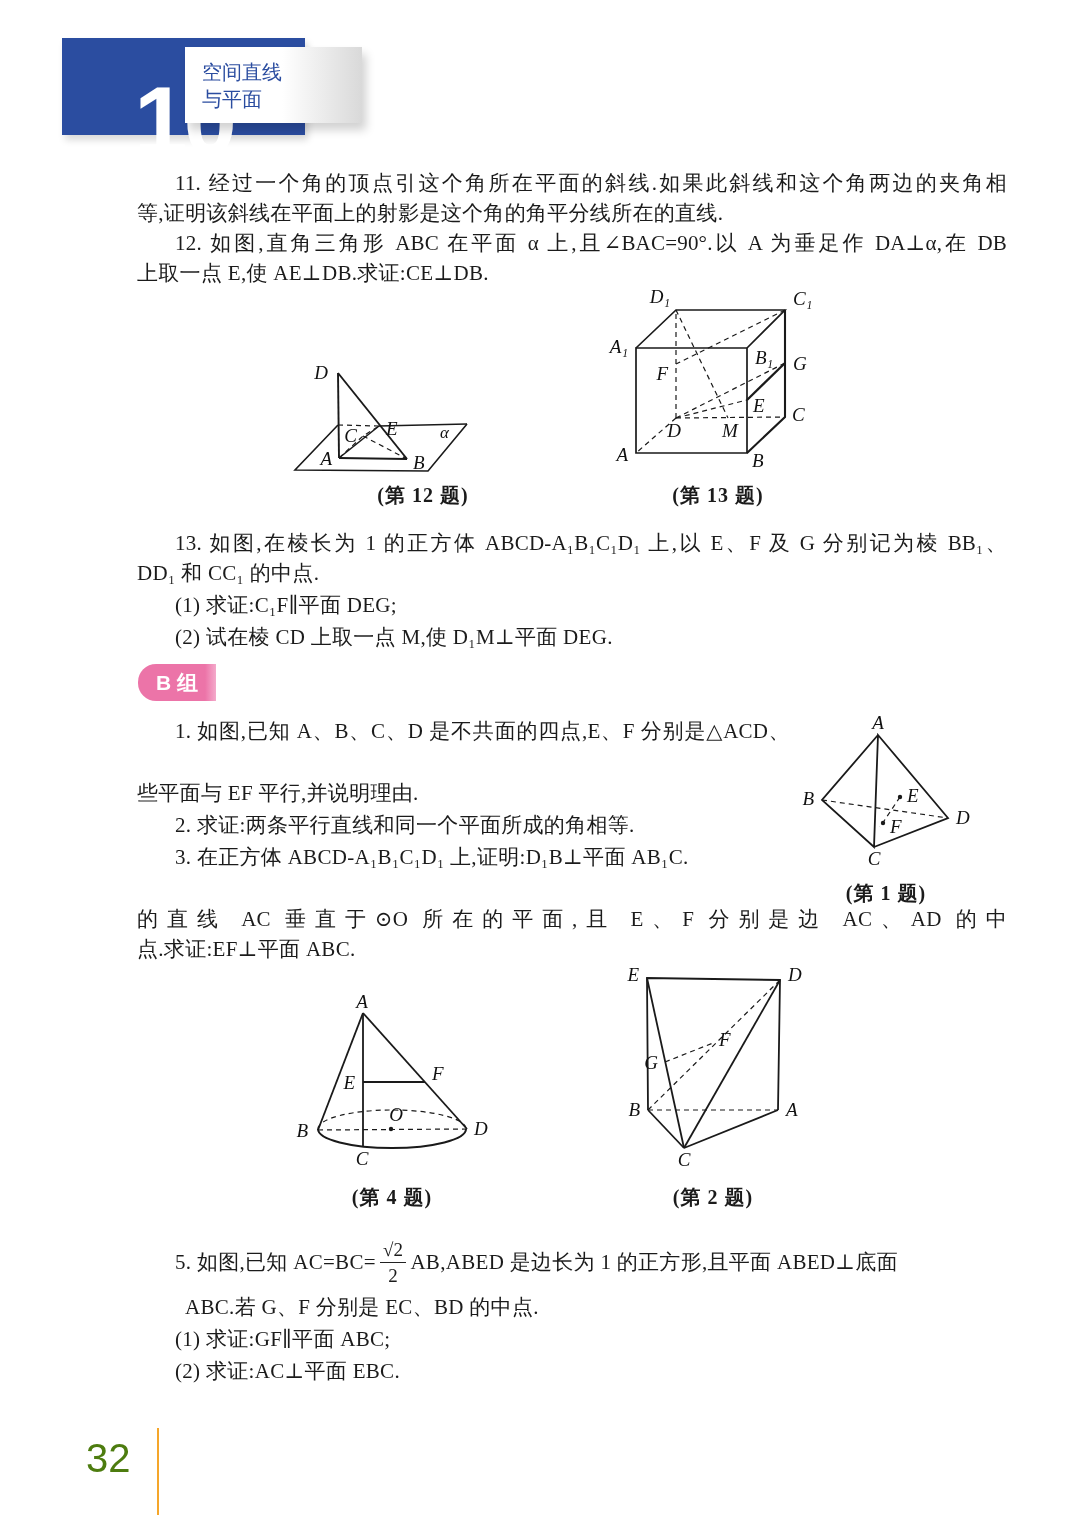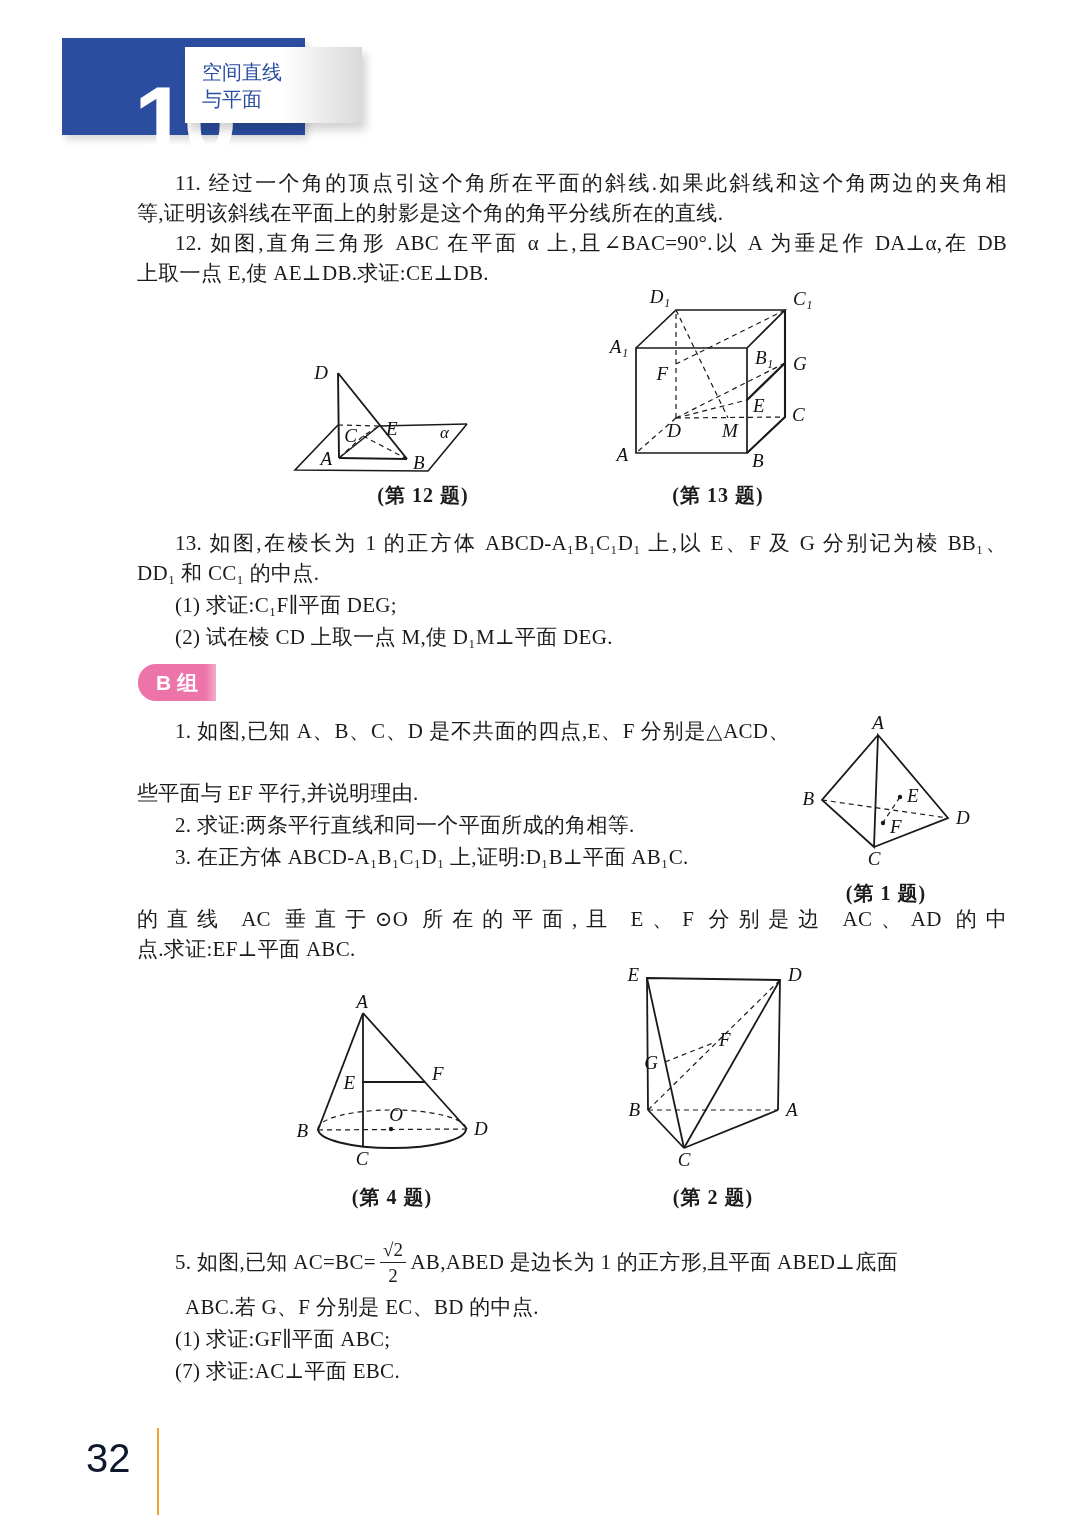--- a/index.html
+++ b/index.html
@@ -29,21 +29,21 @@
   .frac{display:inline-flex;flex-direction:column;align-items:center;line-height:1;font-size:19px;margin:0 4px;}
   .fnum{border-bottom:1.5px solid #222;padding:0 3px 3px;}
   .fden{padding-top:3px;}
   
   svg{position:absolute;overflow:visible;}
   svg text{font-family:"Liberation Serif","DejaVu Serif",serif;font-style:italic;font-size:19px;fill:#111;}
   svg text.greek{font-size:17px;}
   .cap{position:absolute;font-size:20px;font-weight:600;letter-spacing:1px;white-space:nowrap;transform:translateX(-50%);}
   
   .page-num{position:absolute;left:86px;top:1436px;font-family:"Liberation Sans","DejaVu Sans",sans-serif;
-            font-size:40px;color:#0f172a;}
+            font-size:40px;color:#4d7c0f;}
   .page-rule{position:absolute;left:157px;top:1428px;width:2px;height:87px;background:#f5a62a;}
 </style>
 </head>
 <body>
 
 <div class="page">
 
   <div>
     <div class="chapter-box">
       <div class="chapter-num">10</div>
@@ -199,18 +199,18 @@
   <div class="fracline" style="left:175px;top:1232px;height:60px;">
     <span>5. 如图,已知 AC=BC=</span>
     <span class="frac">
       <span class="fnum">√2</span>
       <span class="fden">2</span>
     </span>
     <span>AB,ABED 是边长为 1 的正方形,且平面 ABED⊥底面</span>
   </div>
   <div class="tl" style="left:137px;top:1292px;margin-left:48px;">ABC.若 G、F 分别是 EC、BD 的中点.</div>
   <div class="tl" style="left:175px;top:1324px;">(1) 求证:GF∥平面 ABC;</div>
-  <div class="tl" style="left:175px;top:1356px;">(7) 求证:AC⊥平面 EBC.</div>
+  <div class="tl" style="left:175px;top:1356px;">(2) 求证:AC⊥平面 EBC.</div>
 
   <div class="page-num">32</div>
   <div class="page-rule"></div>
 
 </div>
 
 </body></html>

